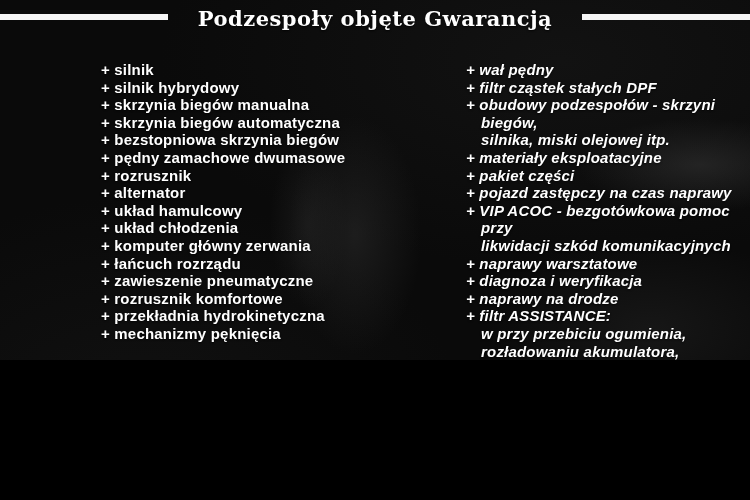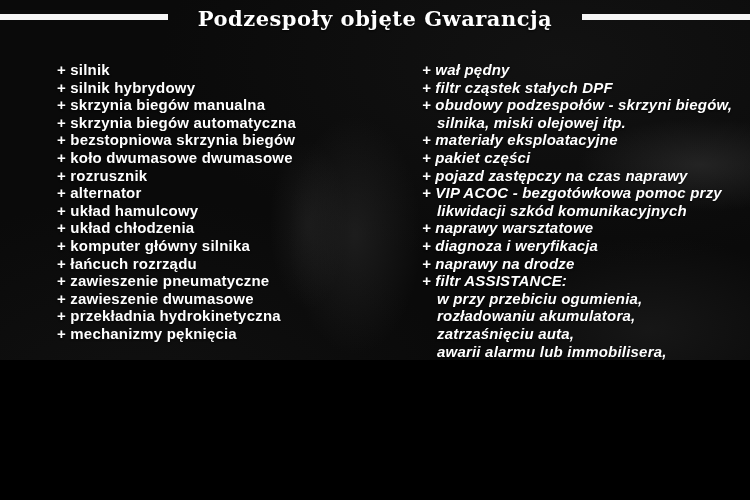--- a/index.html
+++ b/index.html
@@ -28,20 +28,21 @@
   .col { position:absolute; top:61px; }
   .col-left  { left:57px;  width:332px; }
   .col-right { left:422px; width:328px;font-style:italic; }
   ul.items {
     list-style:none; margin:0; padding:0;
     font-size:15px; font-weight:bold; line-height:17.6px; letter-spacing:0.2px;
   }
   ul.items li {
     padding-left:15px; text-indent:-15px; white-space:pre-line;
     text-shadow:0 1px 2px rgba(0,0,0,.7);
+    margin-left:44px;
   }
   .bar { position:absolute; top:479px; height:6px; background:#f6f6f6; }
   .bar-left  { left:0;     width:287px; }
   .bar-right { left:463px; width:287px; }
   .logo { position:absolute; left:285px; top:431px; width:180px; height:69px; }
   .logo svg { display:block; }
 </style>
 </head>
 <body>
 
@@ -53,29 +54,29 @@
     <div class="rule"></div>
   </div>
 
   <div class="col col-left">
     <ul class="items">
         <li>+ silnik</li>
         <li>+ silnik hybrydowy</li>
         <li>+ skrzynia biegów manualna</li>
         <li>+ skrzynia biegów automatyczna</li>
         <li>+ bezstopniowa skrzynia biegów</li>
-        <li>+ koło dwumasowe dwumasowe</li>
+        <li>+ pędny zamachowe dwumasowe</li>
         <li>+ rozrusznik</li>
         <li>+ alternator</li>
         <li>+ układ hamulcowy</li>
         <li>+ układ chłodzenia</li>
-        <li>+ komputer główny silnika</li>
+        <li>+ komputer główny zerwania</li>
         <li>+ łańcuch rozrządu</li>
         <li>+ zawieszenie pneumatyczne</li>
-        <li>+ zawieszenie dwumasowe</li>
+        <li>+ rozrusznik komfortowe</li>
         <li>+ przekładnia hydrokinetyczna</li>
         <li>+ mechanizmy pęknięcia</li>
       </ul>
   </div>
 
   <div class="col col-right">
     <ul class="items">
         <li>+ wał pędny</li>
         <li>+ filtr cząstek stałych DPF</li>
         <li>+ obudowy podzespołów - skrzyni biegów,

